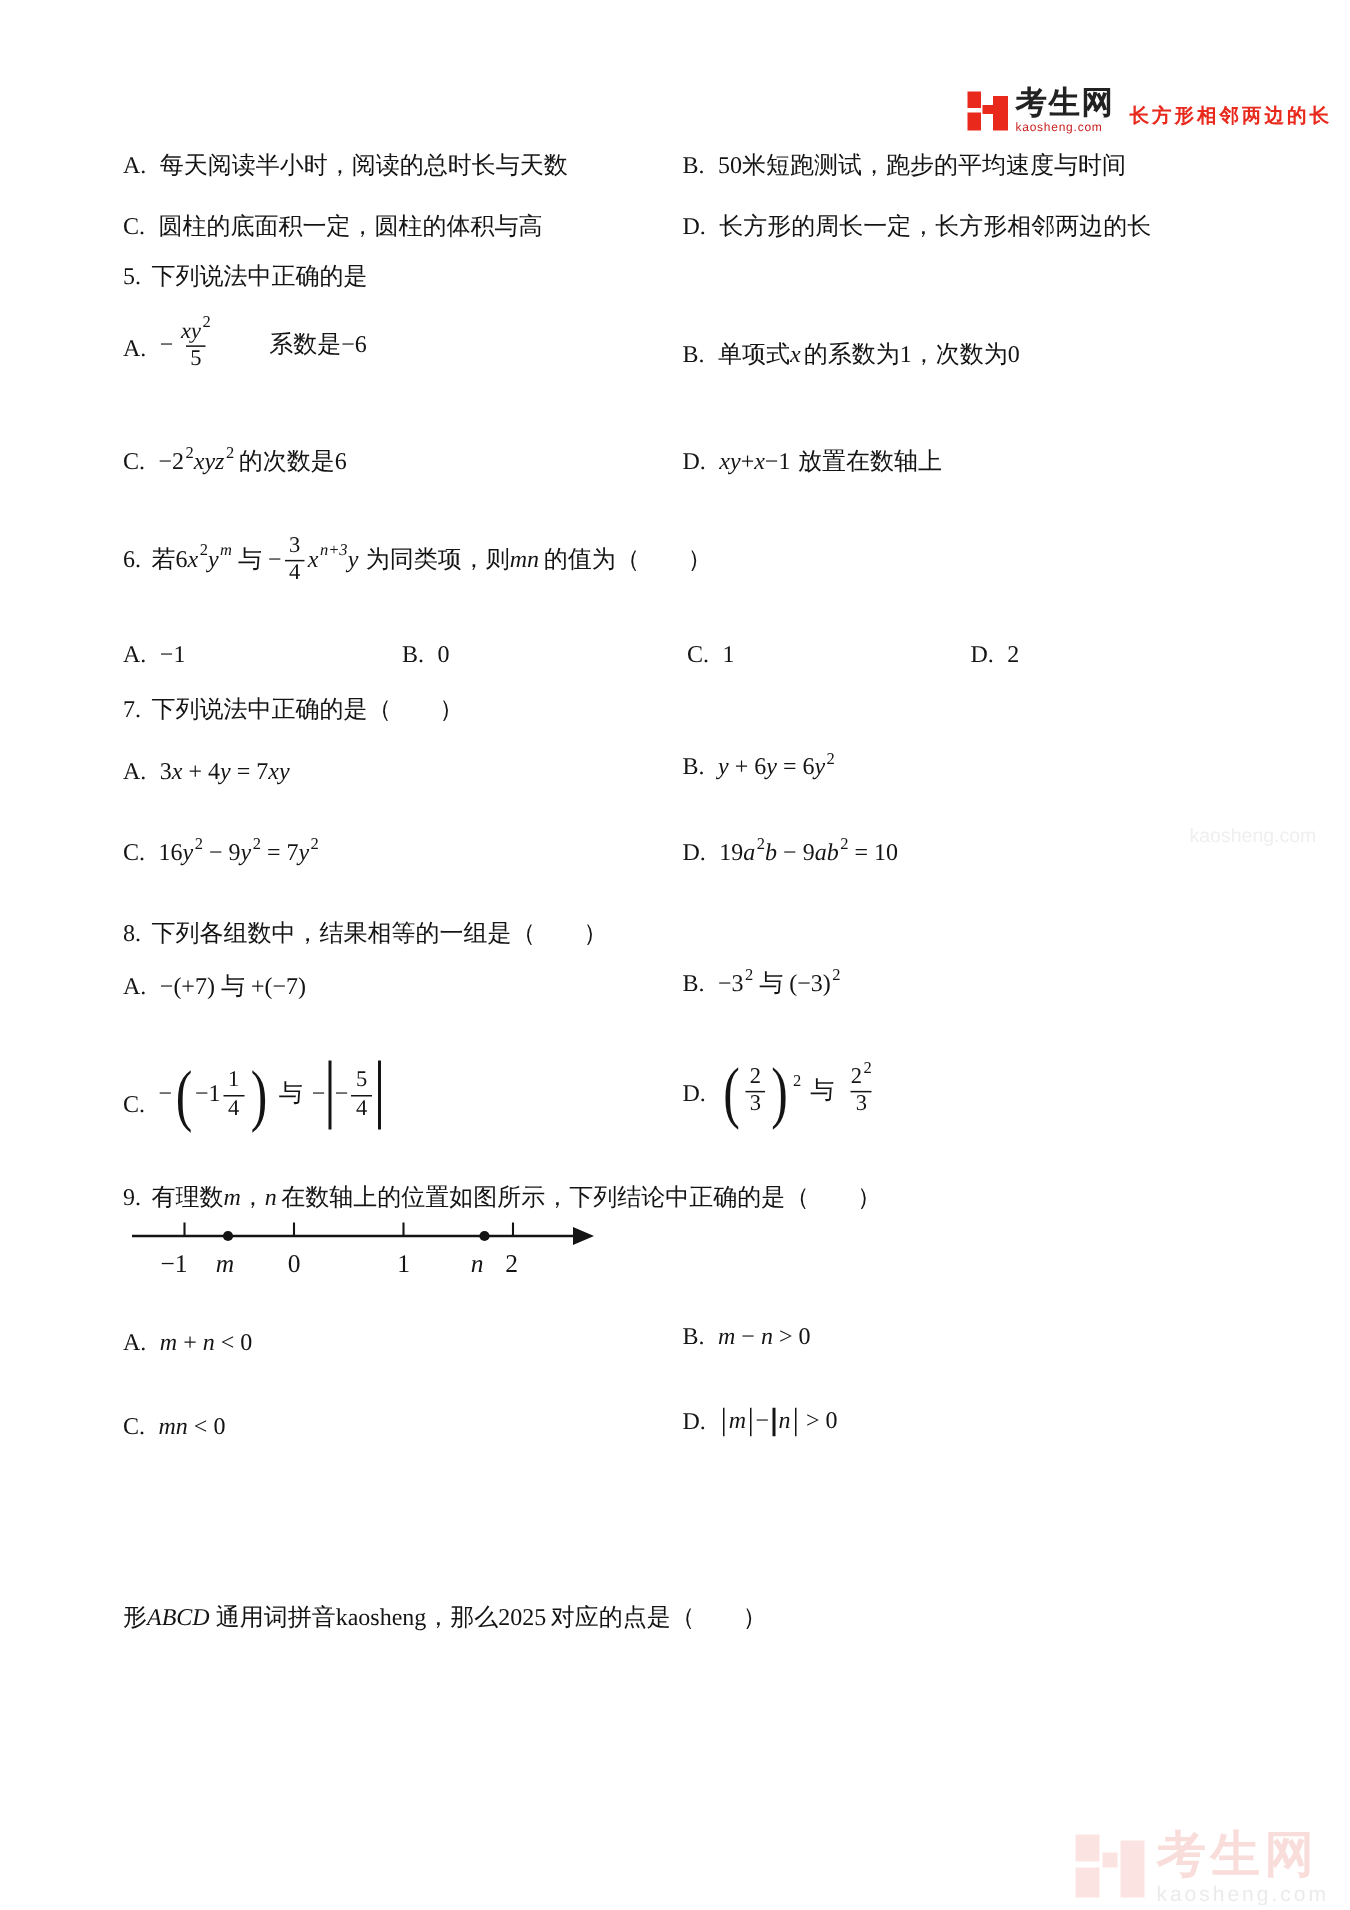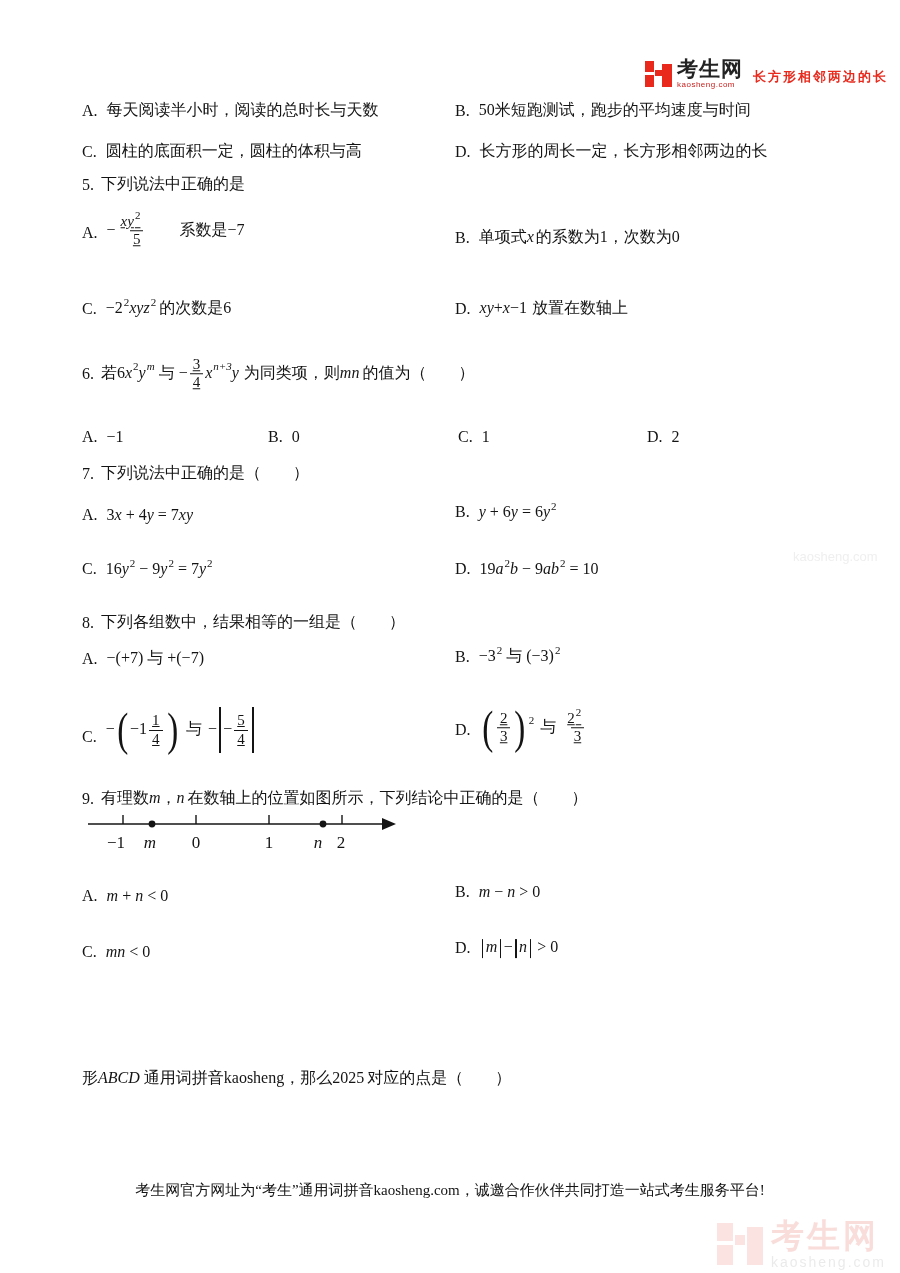--- a/index.html
+++ b/index.html
@@ -8,21 +8,21 @@
   .cell{position:absolute;display:inline-flex;align-items:center;white-space:nowrap;font-size:16px;}
   .vc{transform:translateY(-50%);}
   .lbl{margin-right:9px;}
   .lbl-low{align-self:flex-end;padding-bottom:7px;}
   .stemnum{margin-right:7px;}
   
   .m span{font-family:"Liberation Serif",serif;}
   .mi{font-style:italic;}
   .msup{font-size:11px;position:relative;top:-7px;margin-left:1px;}
   .mgap{display:inline-block;}
-  .mfrac{display:inline-flex;flex-direction:column;align-items:flex-end;vertical-align:middle;margin:0 2px;text-decoration:underline;}
+  .mfrac{display:inline-flex;flex-direction:column;align-items:center;vertical-align:middle;margin:0 2px;}
   .mfrac .num,.mfrac .den{display:block;padding:0 3px;line-height:1.15;font-size:15px;}
   .mfrac .den{border-top:1px solid #141414;}
   .mpar{font-size:17px;}
   .mpar.tall{font-size:46px;line-height:0;vertical-align:middle;display:inline-block;transform:scaleX(.72);}
   .mvbar{display:inline-block;width:1.3px;height:19px;background:#141414;vertical-align:middle;margin:0 2.5px;}
   .mvbar.tall{height:46px;}
   
   .logo{position:absolute;left:645px;top:58px;display:flex;align-items:flex-end;}
   .logo-icon{width:27px;height:30px;position:relative;margin-right:5px;}
   .logo-icon i{position:absolute;background:#e8291c;}
@@ -82,21 +82,21 @@
 
   <div class="cell" style="left:82px;top:174px">
     <span class="stemnum">5.</span>
     <span>下列说法中正确的是</span>
   </div>
   <div class="cell vc" style="left:82px;top:231px">
     <span class="lbl lbl-low">A.</span>
     <span class="m"><span>−</span><span class="mfrac">
           <span class="num"><span class="mi">xy</span><span class="msup">2</span></span>
           <span class="den"><span>5</span></span>
-        </span><span class="mgap" style="width: 34px;"></span><span>系数是−7</span></span>
+        </span><span class="mgap" style="width: 34px;"></span><span>系数是−6</span></span>
   </div>
   <div class="cell vc" style="left:455px;top:237px">
     <span class="lbl">B.</span>
     <span class="m"><span>单项式</span><span class="mi">x</span><span class="mgap" style="width: 2px;"></span><span>的系数为1，次数为0</span></span>
   </div>
   <div class="cell vc" style="left:82px;top:308px">
     <span class="lbl">C.</span>
     <span class="m"><span>−2</span><span class="msup">2</span><span class="mi">xyz</span><span class="msup">2</span><span class="mgap" style="width: 3px;"></span><span>的次数是6</span></span>
   </div>
   <div class="cell vc" style="left:455px;top:308px">
@@ -217,21 +217,20 @@
   </div>
   <div class="cell vc" style="left:455px;top:948px">
     <span class="lbl">D.</span>
     <span class="m"><span class="mvbar"></span><span><span class="mi">m</span></span><span class="mvbar"></span><span>−</span><span class="mvbar"></span><span><span class="mi">n</span></span><span class="mvbar"></span><span> &gt; 0</span></span>
   </div>
 
   <div class="cell" style="left:82px;top:1068px">
     <span class="m"><span>形</span><span class="mi">ABCD</span><span class="mgap" style="width: 4px;"></span><span>通用词拼音kaosheng，那么2025</span><span class="mgap" style="width: 3px;"></span><span>对应的点是（　　）</span></span>
   </div>
 
-  <div class="footer">考生网官方网址为“考生”通用词拼音kaosheng.com，诚邀合作伙伴共同打造一站式考生服务平台!</div>
 
   <div class="wm">
     <span class="wm-icon">
       <i style="left:0;top:4px;width:16px;height:18px"></i>
       <i style="left:0;top:26px;width:16px;height:20px"></i>
       <i style="left:18px;top:16px;width:10px;height:10px"></i>
       <i style="left:30px;top:8px;width:16px;height:38px"></i>
     </span>
     <span class="wm-col">
       <span class="wm-brand">考生网</span>

